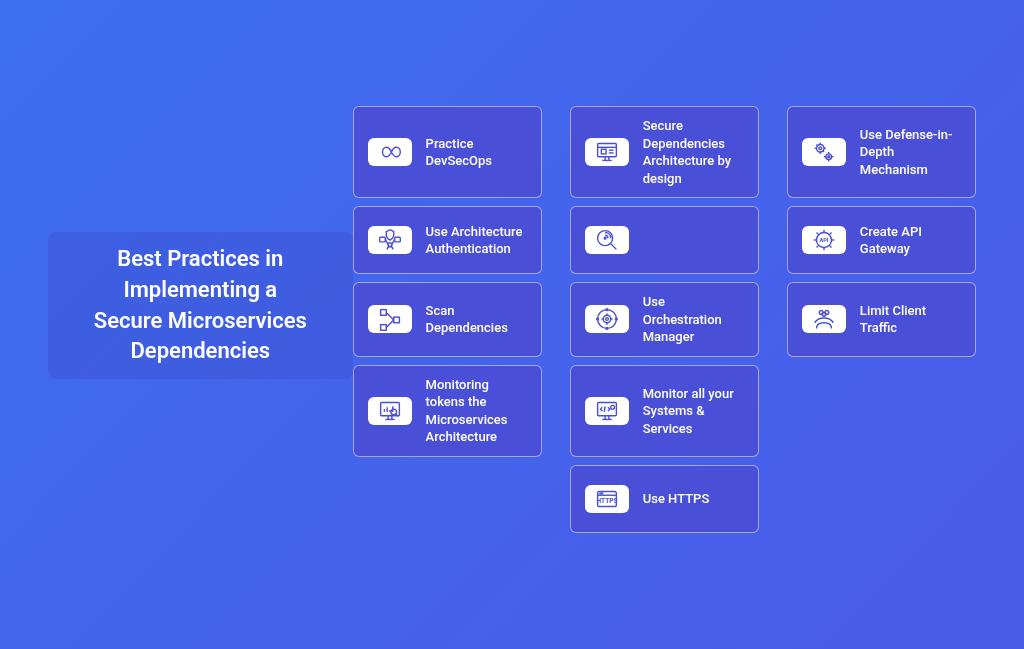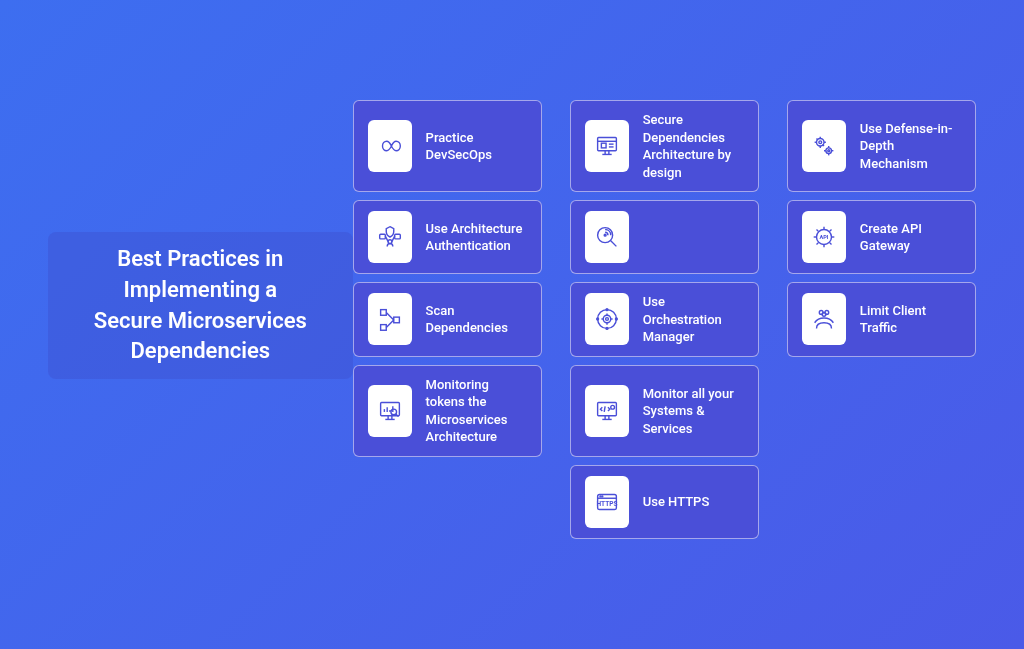--- a/index.html
+++ b/index.html
@@ -42,21 +42,21 @@
   border: 1.5px solid rgba(255,255,255,0.5);
   border-radius: 6px;
   padding: 10px 14px;
   display: flex;
   align-items: center;
   gap: 14px;
   min-height: 68px;
 }
 .icon-box {
   width: 44px;
-  height: 52px;
+  height: 28px;
   background: #ffffff;
   border-radius: 6px;
   display: flex;
   align-items: center;
   justify-content: center;
   flex-shrink: 0;
 }
 .icon-box svg {
   width: 30px;
   height: 30px;

